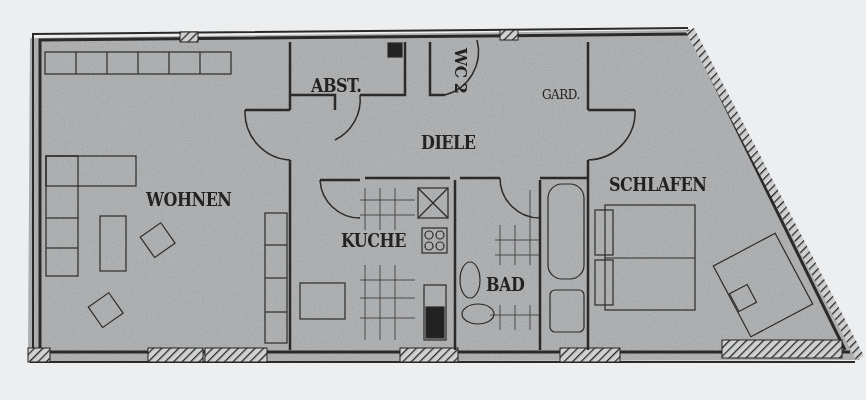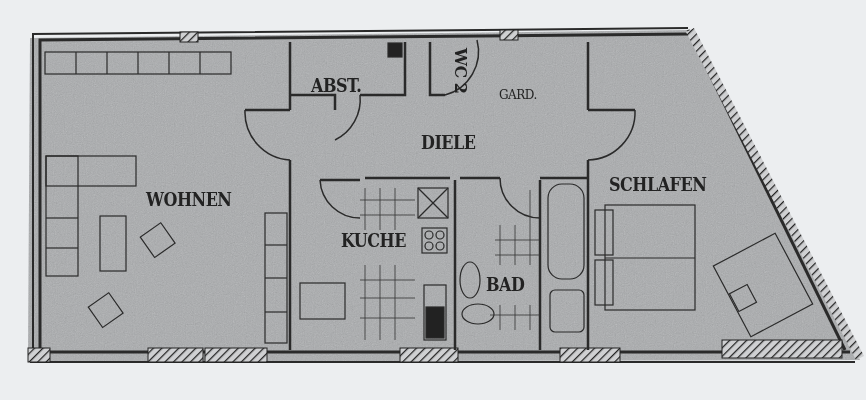--- a/index.html
+++ b/index.html
@@ -143,17 +143,17 @@
     <line x1="500" y1="305" x2="500" y2="330"></line>
       <line x1="515" y1="305" x2="515" y2="330"></line>
       <line x1="530" y1="305" x2="530" y2="330"></line>
     <line x1="490" y1="315" x2="540" y2="315"></line>
   </g>
 </svg>
 
 <div class="lbl big" style="left:146px;top:190px;">WOHNEN</div>
 <div class="lbl big" style="left:311px;top:76px;">ABST.</div>
 <div class="lbl rot" style="left:470px;top:48px;">WC 2</div>
-<div class="lbl small" style="left:499px;top:88px;">GARD.</div>
+<div class="lbl small" style="left:542px;top:88px;">GARD.</div>
 <div class="lbl big" style="left:421px;top:133px;">DIELE</div>
 <div class="lbl big" style="left:341px;top:231px;">KUCHE</div>
 <div class="lbl big" style="left:486px;top:275px;">BAD</div>
 <div class="lbl big" style="left:609px;top:175px;">SCHLAFEN</div>
 
 </body></html>

